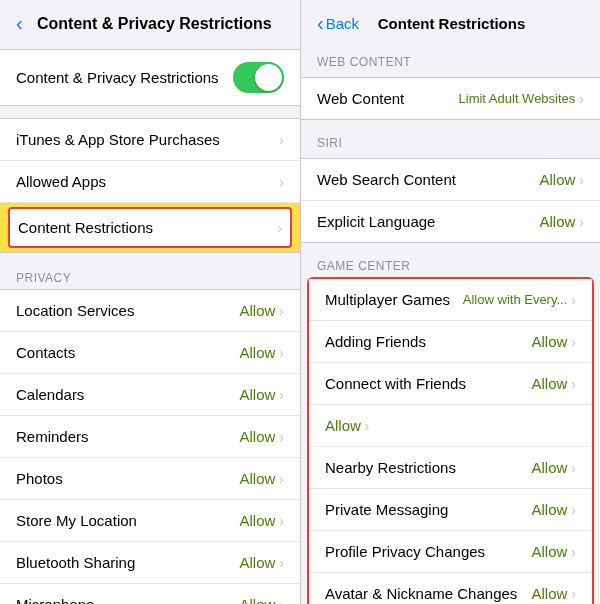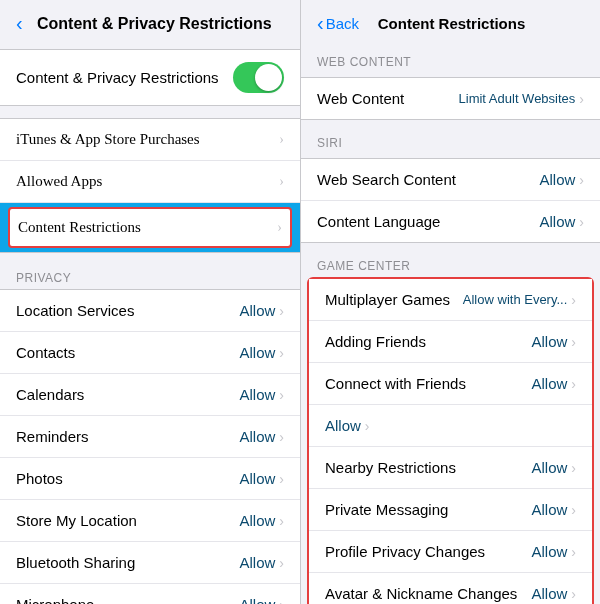--- a/index.html
+++ b/index.html
@@ -91,25 +91,24 @@
       background: #fff;
       border-radius: 50%;
       position: absolute;
       top: 2px;
       right: 2px;
       box-shadow: 0 1px 3px rgba(0,0,0,0.3);
     }
 
     
     .settings-section {
-      background: #0ea5e9;
+      background: #fde047;
       margin: 6px 0;
       border-top: 1px solid #c8c8cc;
       border-bottom: 1px solid #c8c8cc;
-      font-family: Liberation Serif, serif;
     }
     .settings-row {
       display: flex;
       align-items: center;
       justify-content: space-between;
       padding: 12px 16px;
       border-bottom: 1px solid #e5e5ea;
       cursor: pointer;
       background: #fff;
     }
@@ -120,21 +119,21 @@
       font-size: 15px;
       color: #000;
     }
     .settings-row-right {
       display: flex;
       align-items: center;
       gap: 4px;
     }
     .settings-row-value {
       font-size: 15px;
-      color: #0c4a6e;
+      color: #4d7c0f;
     }
     .chevron-right {
       color: #c7c7cc;
       font-size: 14px;
     }
 
     
     .section-label {
       font-size: 12px;
       font-weight: 500;
@@ -289,21 +288,21 @@
   <div class="section-label">SIRI</div>
   <div class="siri-section">
     <div class="settings-row">
       <span class="settings-row-label">Web Search Content</span>
       <div class="settings-row-right">
         <span class="settings-row-value">Allow</span>
         <span class="chevron-right">›</span>
       </div>
     </div>
     <div class="settings-row" style="border-bottom:none;">
-      <span class="settings-row-label">Content Language</span>
+      <span class="settings-row-label">Explicit Language</span>
       <div class="settings-row-right">
         <span class="settings-row-value">Allow</span>
         <span class="chevron-right">›</span>
       </div>
     </div>
   </div>
 
   <div class="section-label">GAME CENTER</div>
   <div style="background:#fff; border:2px solid #e53e3e; border-radius:6px; margin: 0 6px 4px;">
     <div class="settings-row">

